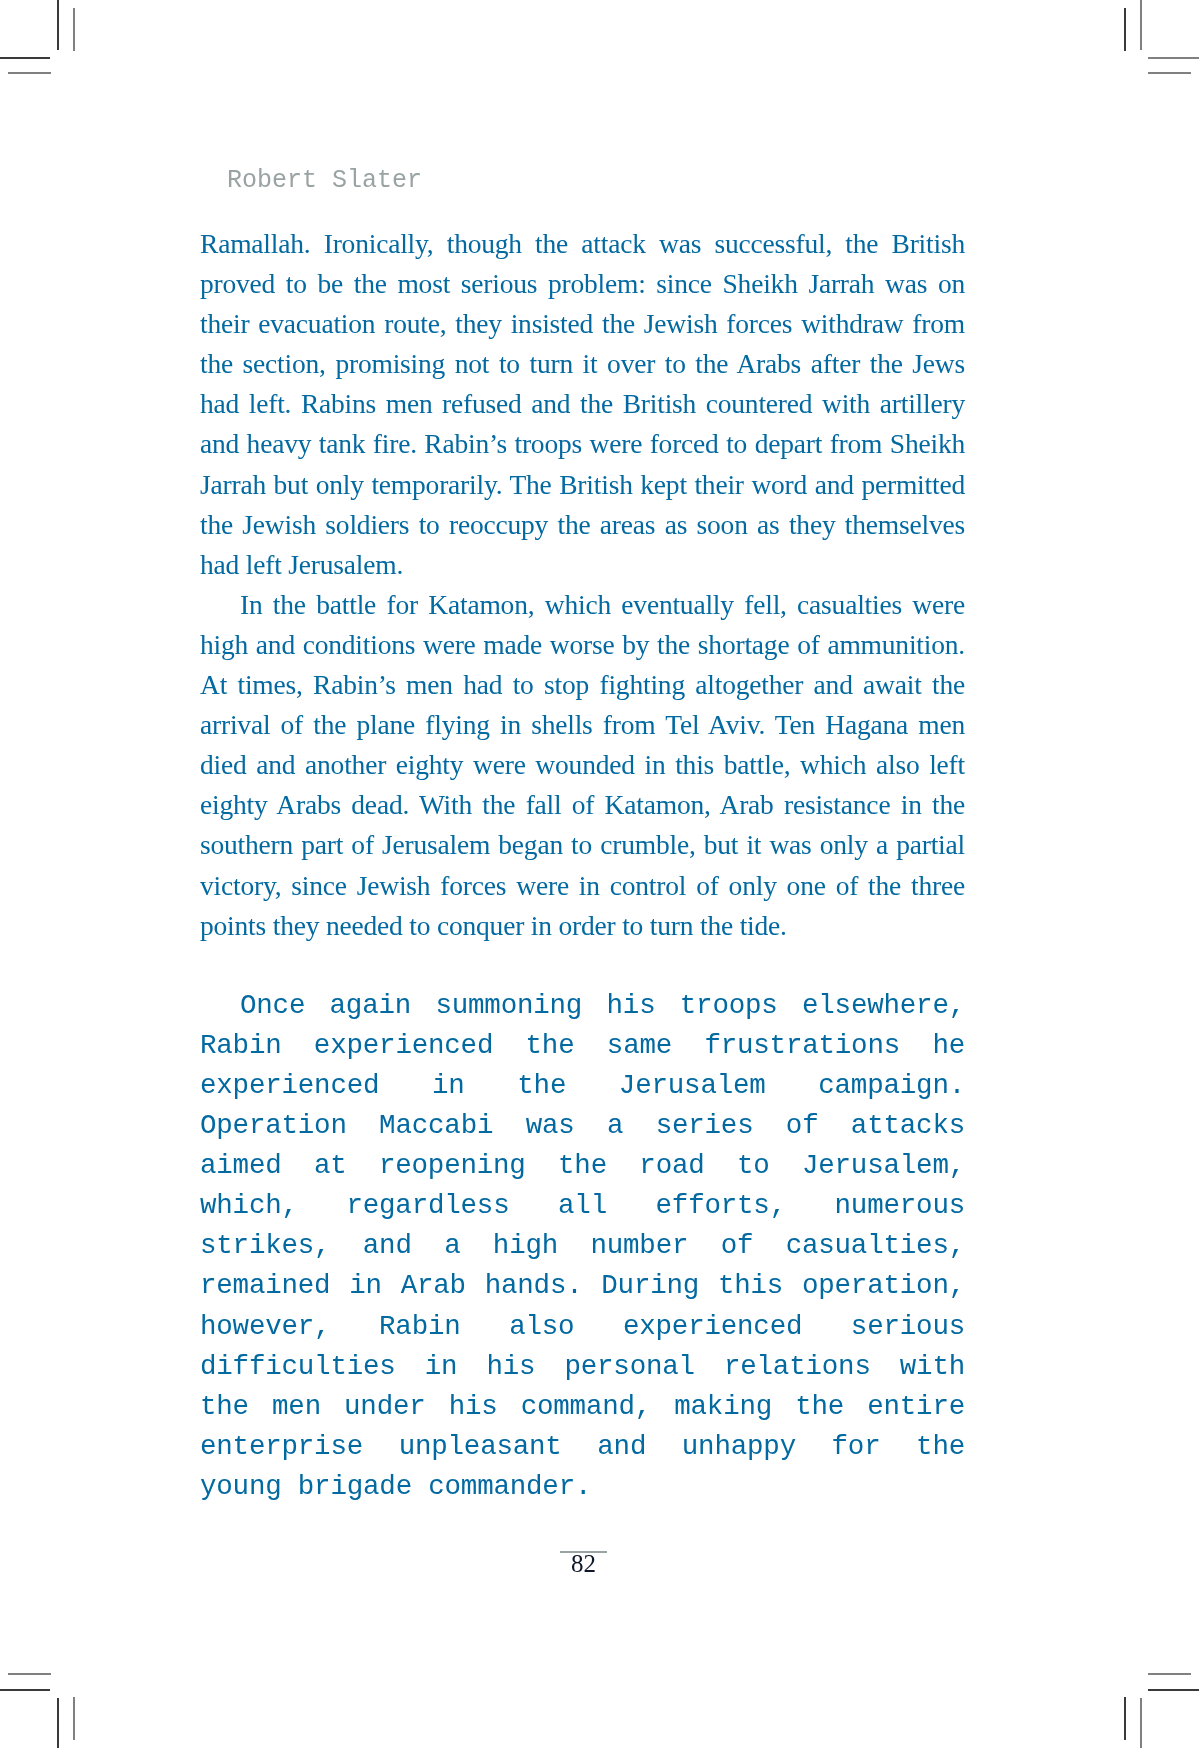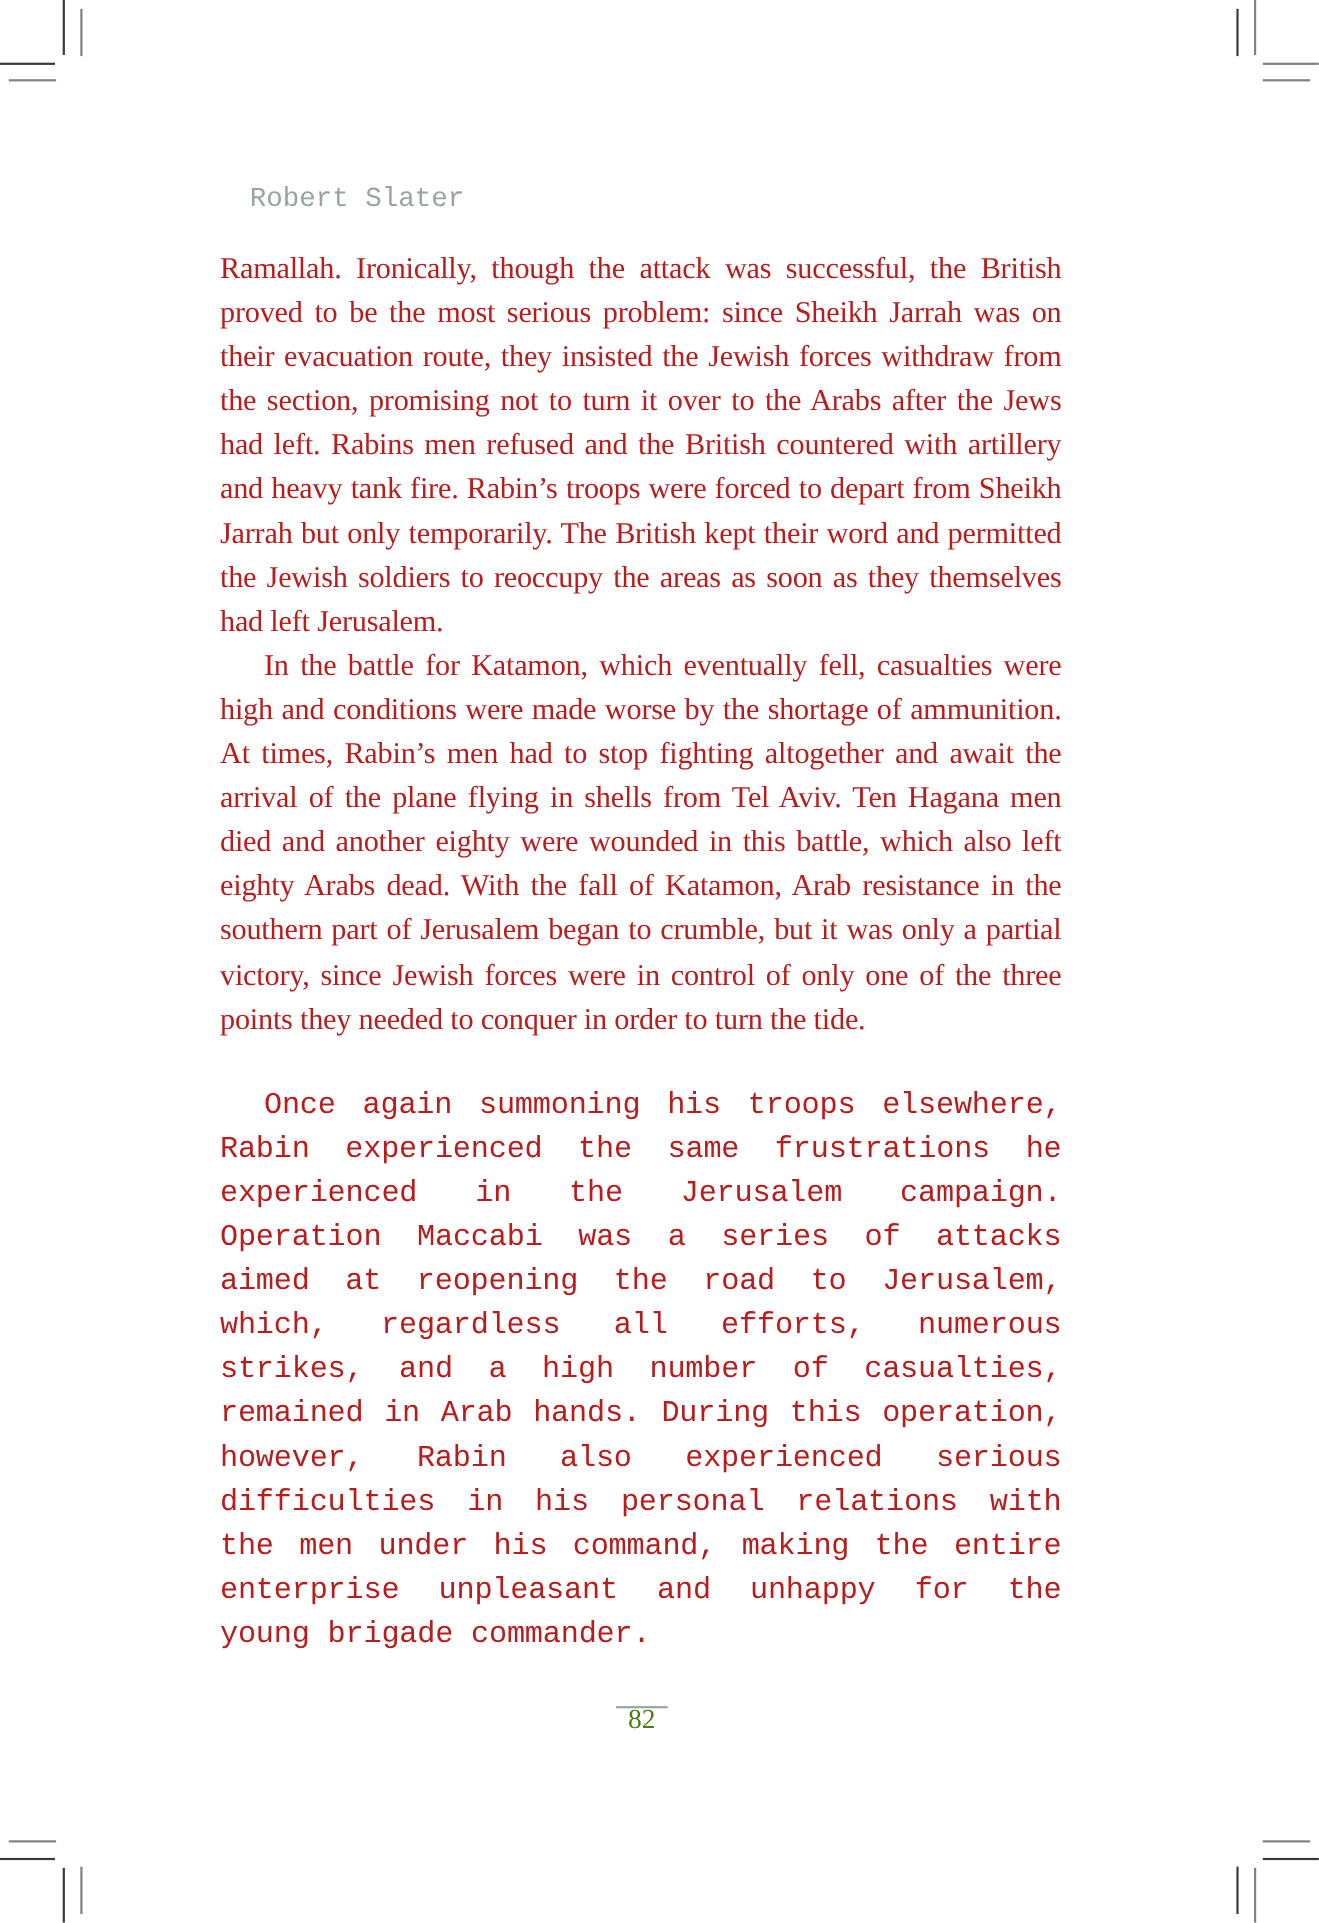--- a/index.html
+++ b/index.html
@@ -10,32 +10,32 @@
   .dark { background: #3a3a3a; }
   .gray { background: #808080; }
   .running-head {
     position: absolute; left: 199px; top: 166px;
     font-family: Liberation Mono, monospace; font-size: 25px;
     color: #9aa3a3; letter-spacing: 0px; margin-left: 28px;
   }
   .body-text {
     position: absolute; left: 200px; top: 224px; width: 765px;
     font-family: "Liberation Serif", serif; font-size: 27.5px;
-    line-height: 40.1px; color: #b91c1c; text-align: justify;
+    line-height: 40.1px; color: #0369a1; text-align: justify;
     letter-spacing: -0.2px;
   }
   .body-text p { margin: 0; text-align-last: left; }
   .body-text p.indent { text-indent: 40px; }
   .body-text p.gap { margin-top: 40.1px; font-family: Liberation Mono, monospace; }
   .folio-rule {
     position: absolute; left: 560px; top: 1551px; width: 47px; height: 2px; background: #9aa3a3;
   }
   .folio {
     position: absolute; left: 560px; top: 1550px; width: 47px; text-align: center;
-    font-family: "Liberation Serif", serif; font-size: 25px; color: #4d7c0f;
+    font-family: "Liberation Serif", serif; font-size: 25px; color: #0f172a;
   }
 </style>
 </head>
 <body>
 
 <div class="mark mv dark" style="left:57px;top:0;height:50px;"></div>
 <div class="mark mv gray" style="left:73px;top:8px;height:43px;"></div>
 <div class="mark mh dark" style="left:0;top:57px;width:50px;"></div>
 <div class="mark mh gray" style="left:8px;top:72px;width:43px;"></div>
 

